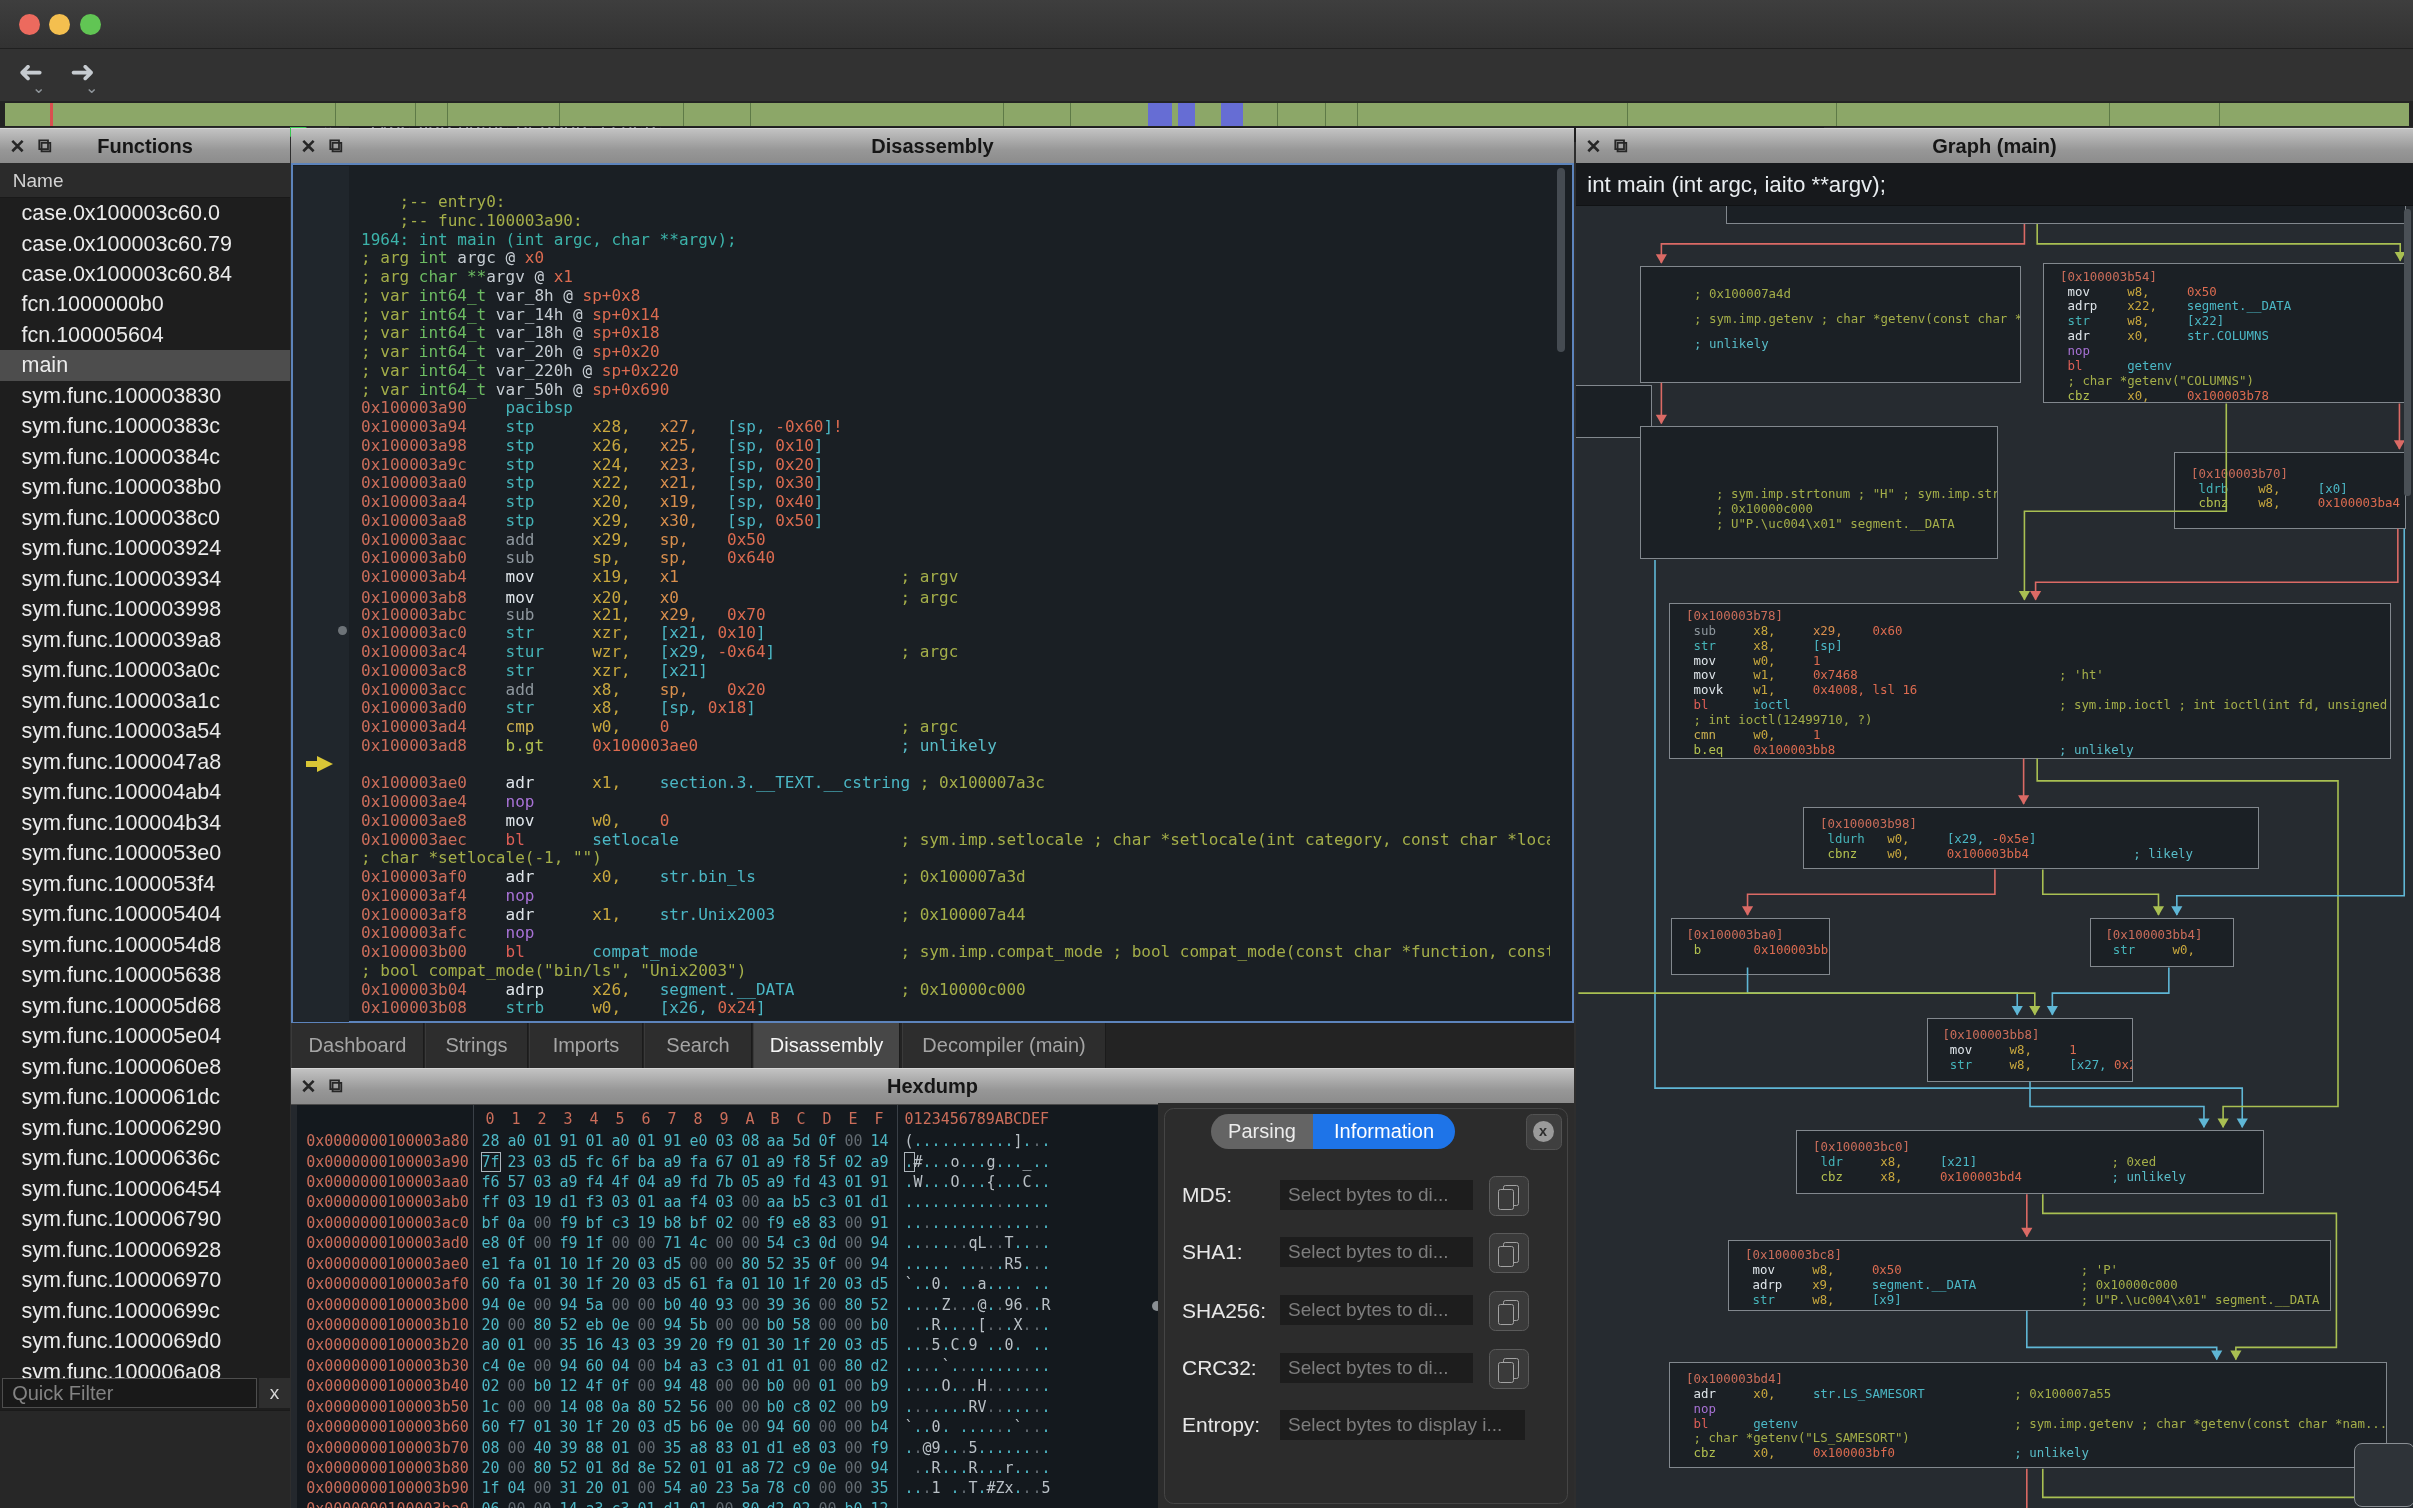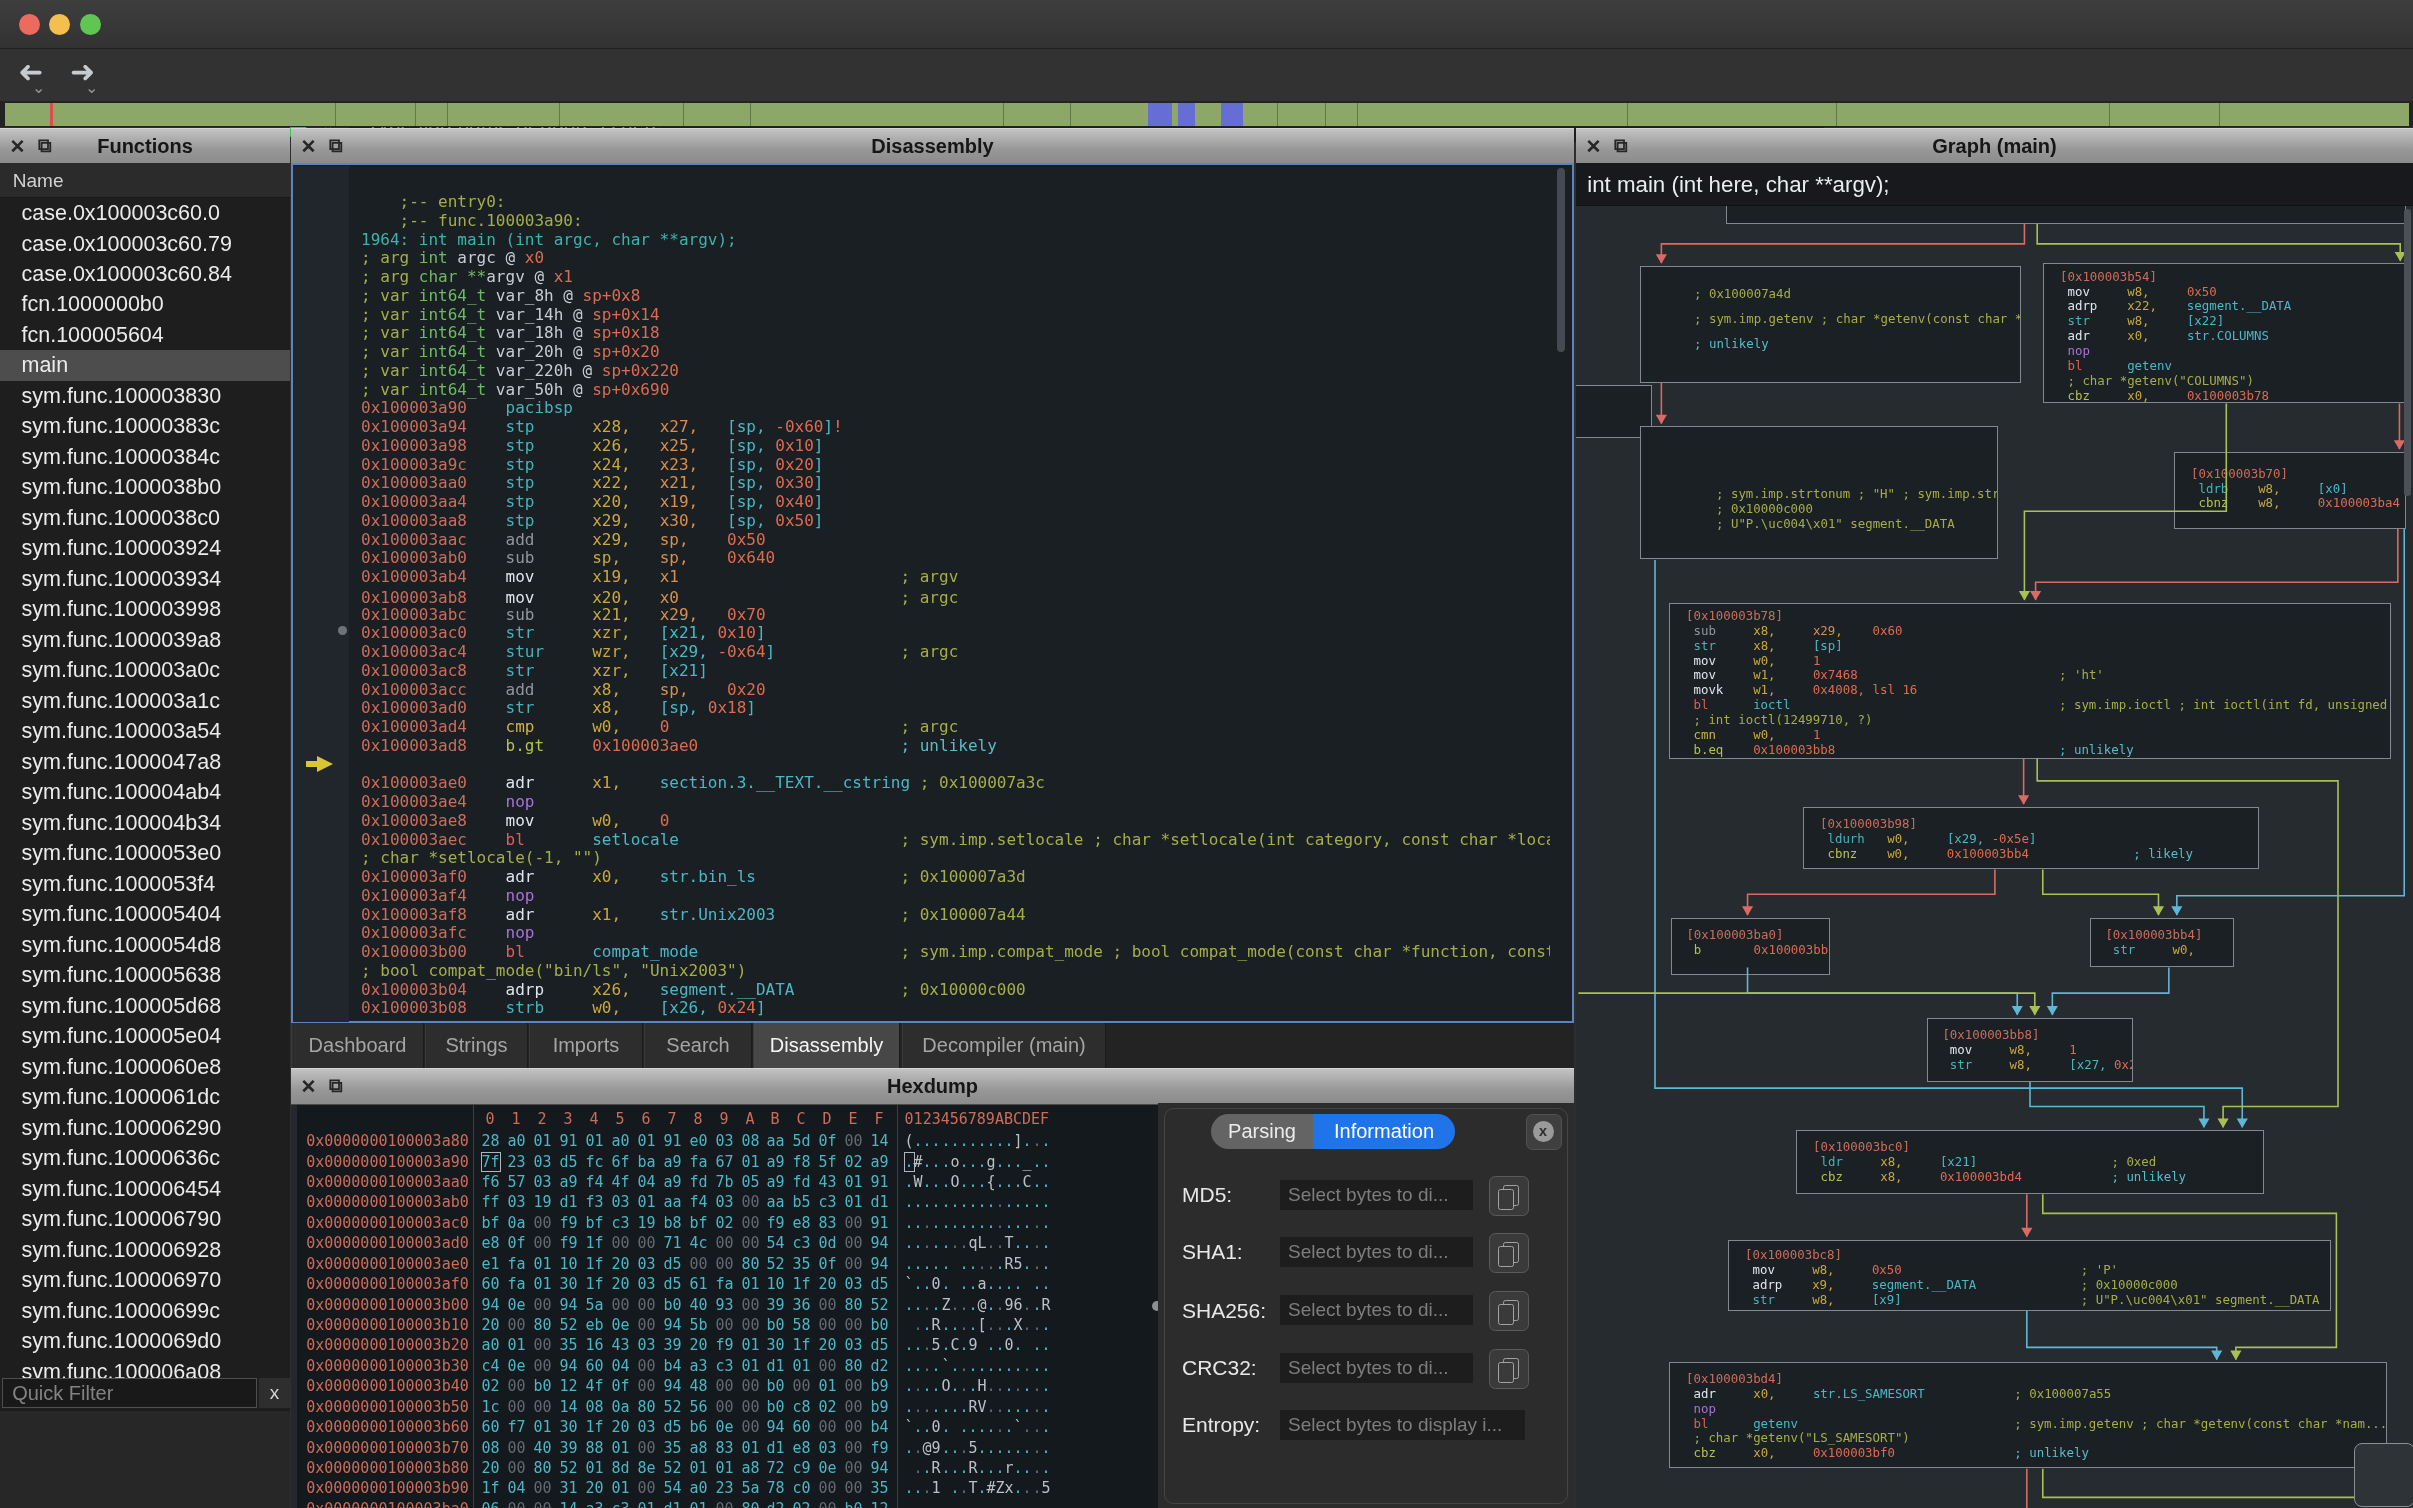--- a/index.html
+++ b/index.html
@@ -356,21 +356,21 @@
         </div>
     </div>
   </div>
 
   <div class="abs" id="graph-panel">
     <div class="abs phead" style="left:0;top:0;width:837px;">
       <span class="abs picon" style="left:9.6px;">✕</span>
       <span class="abs picon" style="left:38px;">⧉</span>
       <div class="abs ptitle">Graph (main)</div>
     </div>
-    <div class="abs" id="graph-sig">int main (int here, char **argv);</div>
+    <div class="abs" id="graph-sig">int main (int argc, iaito **argv);</div>
     <div class="abs" id="graph-canvas">
       <div id="graph-nodes">
           <div class="gnode" style="left: 150px; top: -4.8px; width: 680px; height: 22.3px;"></div>
           <div class="gnode" style="left: -28px; top: 179px; width: 104px; height: 53px;"></div>
           <div class="gnode" style="left: 64px; top: 60px; width: 381px; height: 117px;">
             <div class="gline" style="top: 19px; left: 53px;"><span class="tk-c">; 0x100007a4d</span></div>
             <div class="gline" style="top: 44px; left: 53px;"><span class="tk-c">; sym.imp.getenv ; char *getenv(const char *nam...</span></div>
             <div class="gline" style="top: 69px; left: 53px;"><span class="tk-u">; unlikely</span></div>
           </div>
           <div class="gnode" style="left: 467px; top: 57px; width: 366px; height: 140px;">

